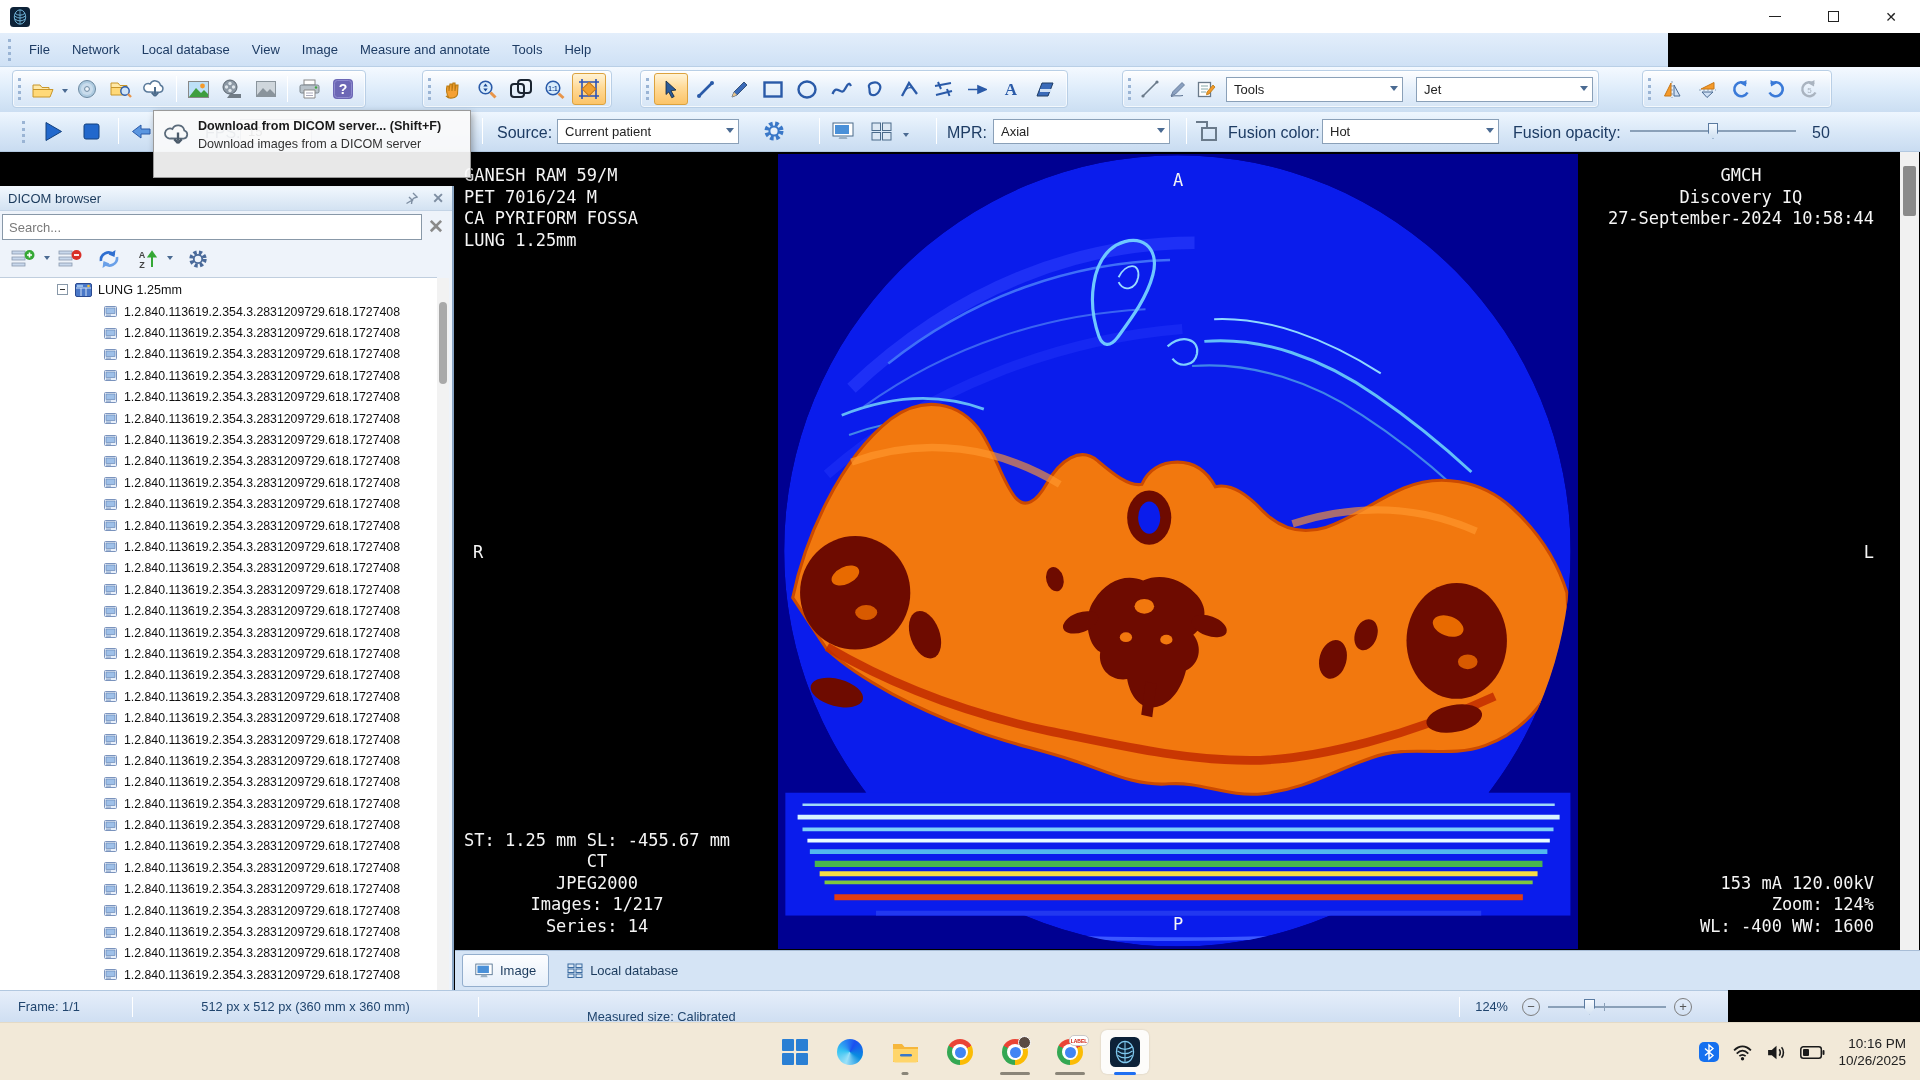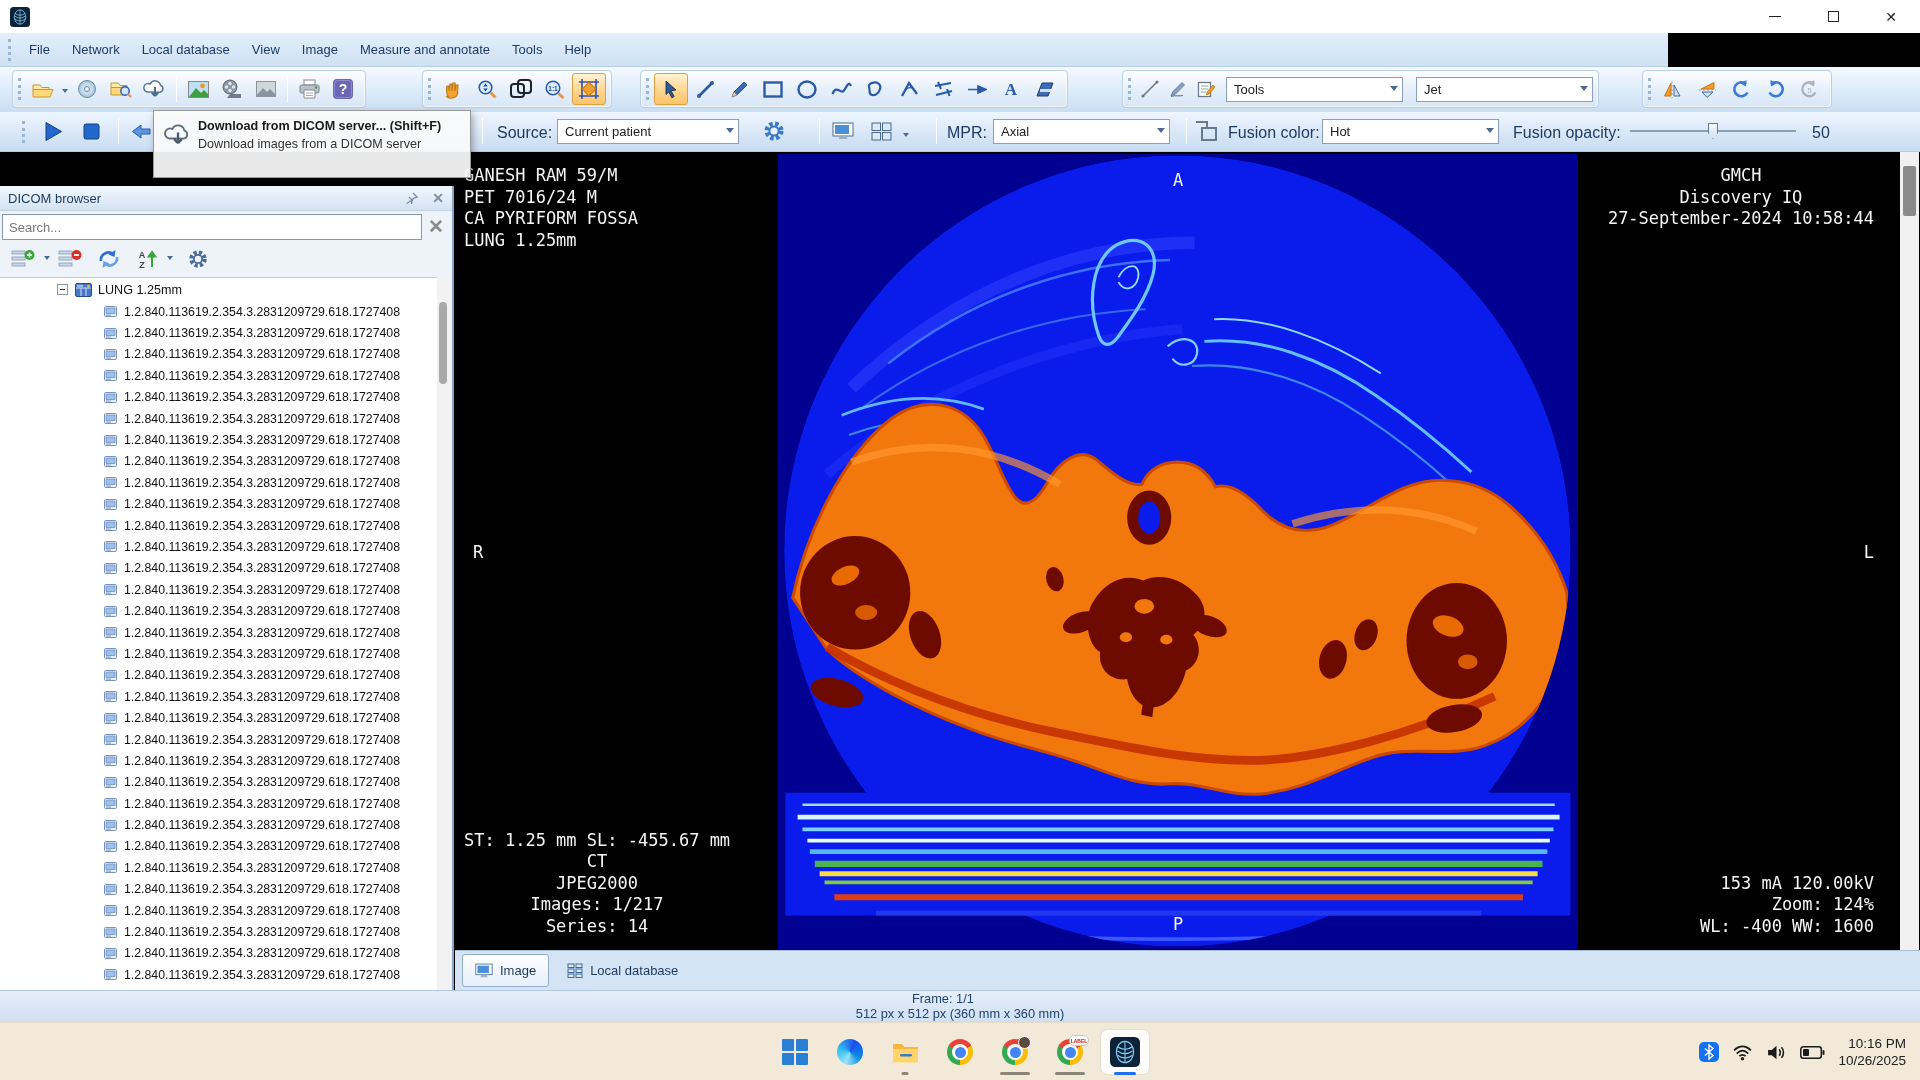--- a/index.html
+++ b/index.html
@@ -74,21 +74,21 @@
   .orient { position:absolute; font-family:"DejaVu Sans Mono",monospace; font-size:17px; color:#f5f5f5; }
   #viewerscroll { left:1900px; top:152px; width:19px; height:798px; background:#f1f1f1; }
   #viewerscroll .thumb { position:absolute; left:3px; top:14px; width:13px; height:50px; background:#8a8a8a; border-radius:2px; }
 
   
   #tabbar { left:455px; top:950px; width:1465px; height:40px; background:#d5e4f5; border-top:1px solid #a8bdd6; display:flex; align-items:flex-end; padding-left:7px; }
   .tab { height:33px; display:flex; align-items:center; gap:7px; padding:0 12px; font-size:13px; color:#1b3a5c; margin-bottom:3px; }
   .tab.selected { background:linear-gradient(#fdfeff,#e6effa); border:1px solid #93aecd; border-radius:3px; }
 
   
-  #statusbar { left:0; top:990px; width:1920px; height:32px; background:linear-gradient(#e6eefa,#cfdff2); display:flex; align-items:center; font-size:12.8px; color:#20456e; border-top:1px solid #b2c8e0;flex-direction:column; }
+  #statusbar { left:0; top:990px; width:1728px; height:32px; background:linear-gradient(#e6eefa,#cfdff2); display:flex; align-items:center; font-size:12.8px; color:#20456e; border-top:1px solid #b2c8e0; }
   .st-sep { width:1px; height:20px; background:#a9bfd8; border-right:1px solid #fff; }
   #st-frame { width:132px; padding-left:18px; }
   #st-dims { width:345px; text-align:center; }
   #st-meas { flex:1; padding-left:108px;margin-top:20px; }
   #st-zoom { width:268px; display:flex; align-items:center; }
   #st-zoom .pct { width:48px; text-align:right; margin-right:14px; }
   .zbtn { width:18px; height:18px; border:1.6px solid #7d7d7d; border-radius:50%; color:#555; display:flex; align-items:center; justify-content:center; font-size:13px; line-height:1; background:transparent; }
   #st-zoom .track { position:relative; width:118px; height:18px; margin:0 8px; }
   #st-zoom .track .line { position:absolute; left:0; right:0; top:8px; height:2px; background:#8aa0b8; }
   #st-zoom .track .tick { position:absolute; left:56px; top:5px; width:1px; height:8px; background:#8aa0b8; }

